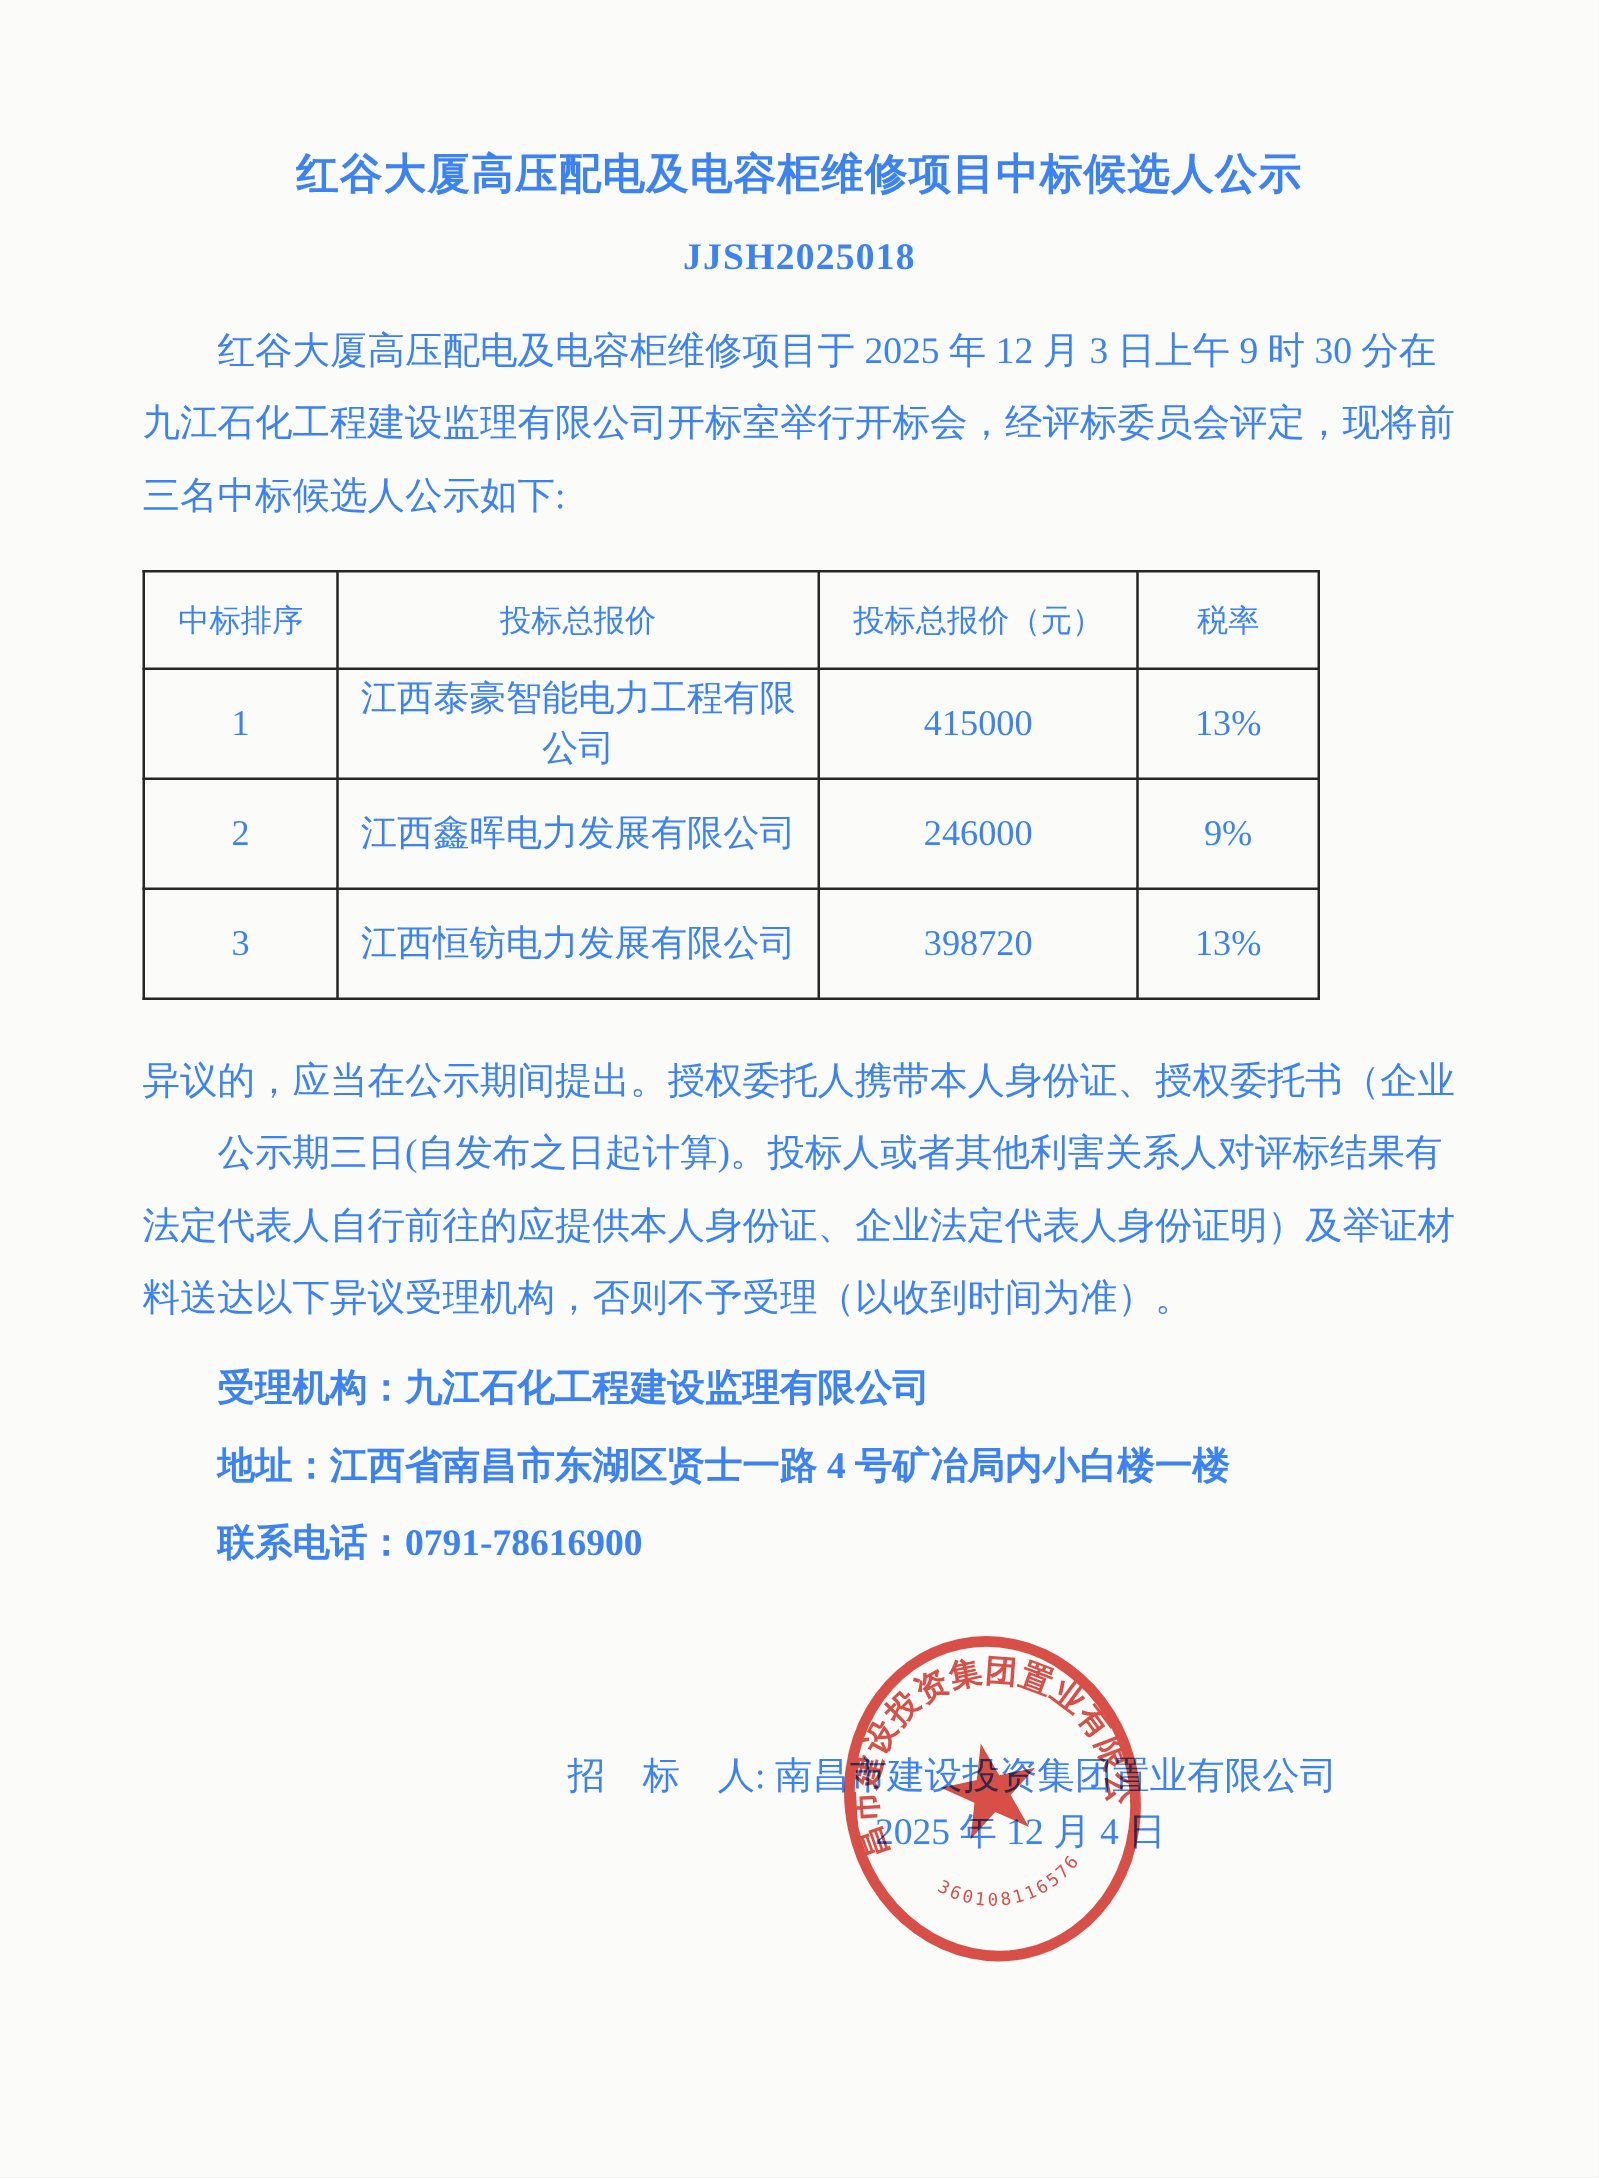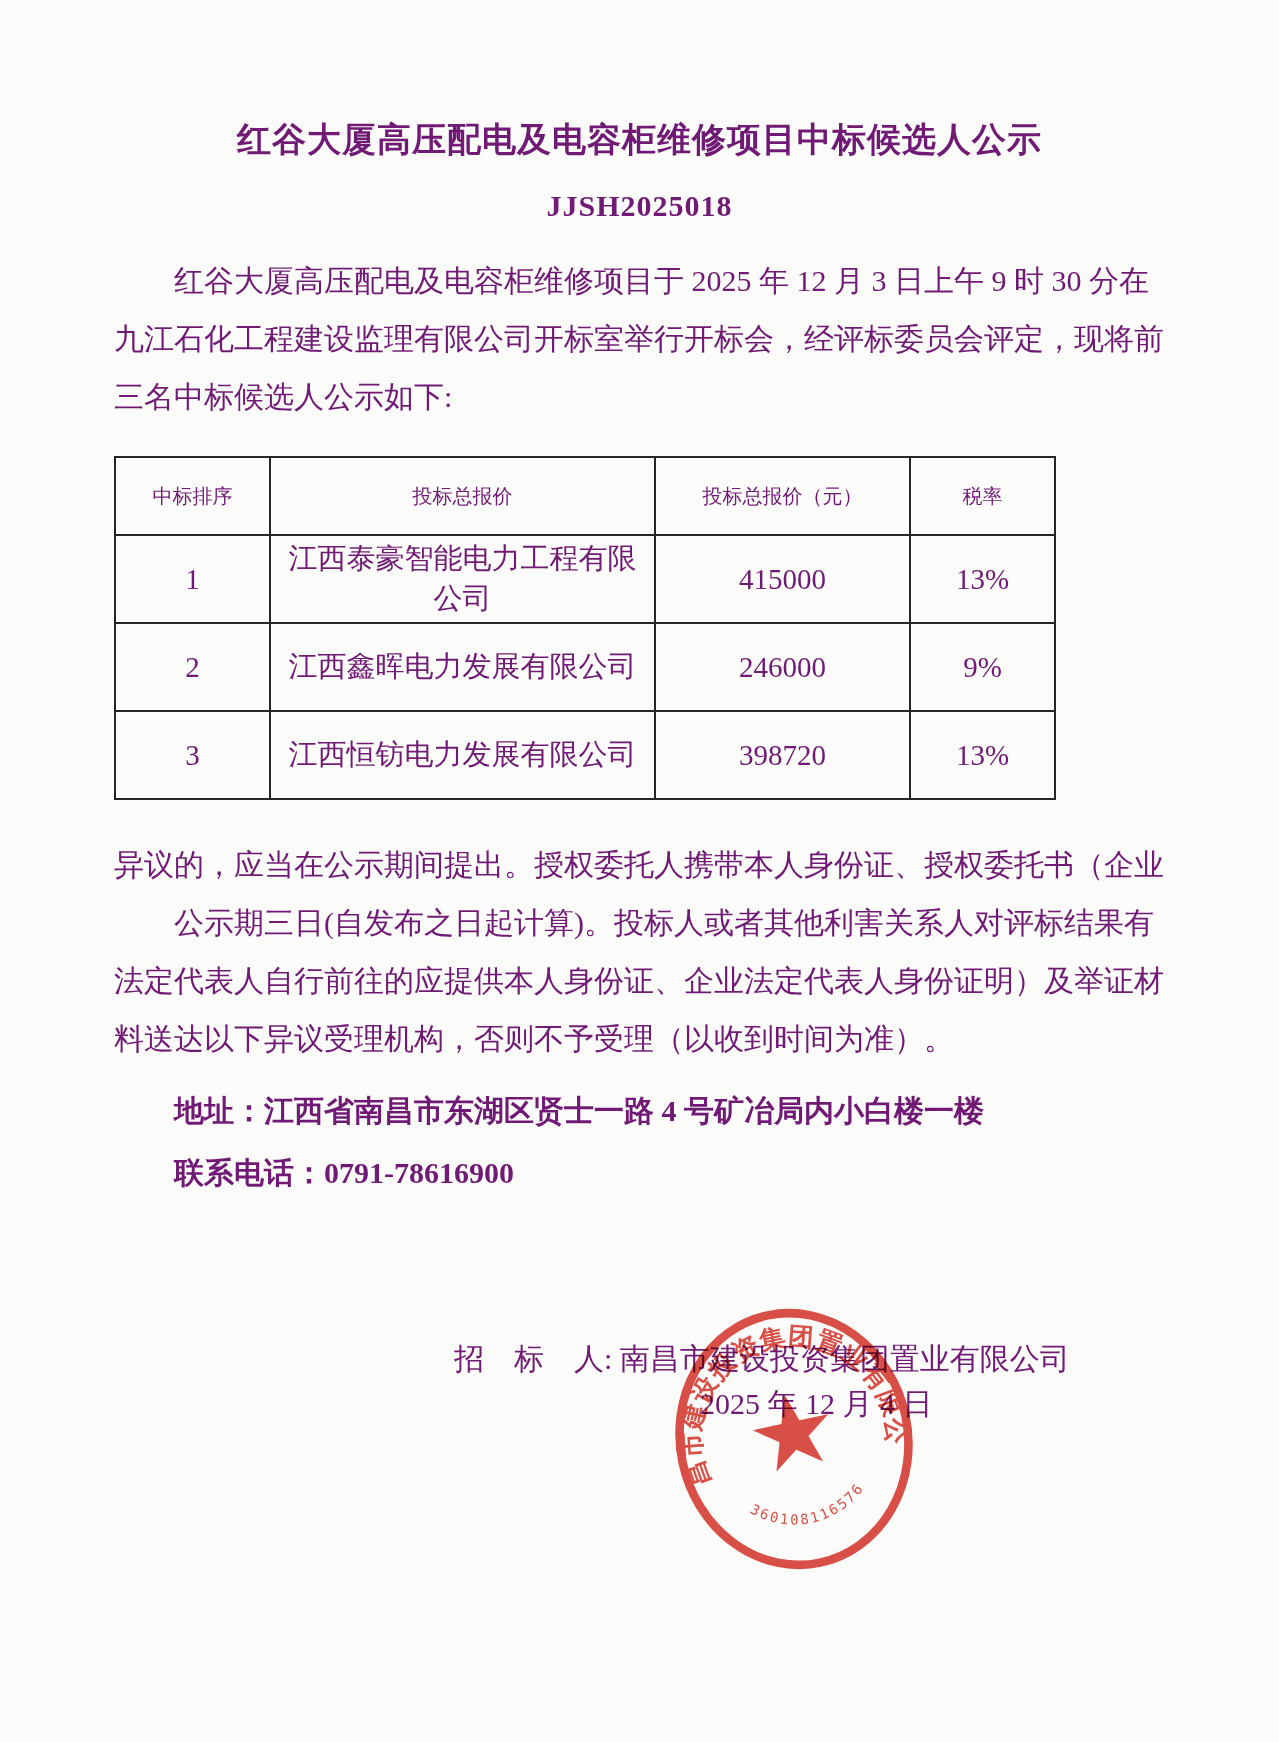--- a/index.html
+++ b/index.html
@@ -1,21 +1,21 @@
 <!DOCTYPE html>
 <html lang="zh" style="--stamp-color: #d8372e;"><head>
 <meta charset="utf-8">
 <style>
   html,body{margin:0;padding:0;background:#e9e9e7;}
   .page{
     position:relative;
     width:1279px;height:1742px;
     margin:0 auto;
     background:#fbfbf9;
-    color:#701a75;
+    color:#3b82f6;
     font-family:"Liberation Serif","DejaVu Serif",serif;
     overflow:hidden;
     box-sizing:border-box;
     padding:116px 114px 0 114px;
   }
   .doc-title{
     text-align:center;
     font-size:34px;
     font-weight:bold;
     letter-spacing:1px;
@@ -39,21 +39,21 @@
     table-layout:fixed;
     font-size:29px;
   }
   .bid-table th,.bid-table td{
     border:2px solid #262626;
     text-align:center;
     vertical-align:middle;
     font-weight:normal;
     padding:0 4px;
   }
-  .bid-table th{height:76px;font-size:20px;}
+  .bid-table th{height:76px;font-size:25px;}
   .bid-table td{height:86px;}
   .col-rank{width:155px;}
   .col-bidder{width:385px;}
   .col-price{width:255px;}
   .col-tax{width:145px;}
   .notice{margin-top:36px;}
   .contact{margin-top:12px;}
   .contact .para{line-height:62px;font-weight:600;}
   .footer-bidder{
     margin-top:132px;
@@ -130,20 +130,21 @@
   </table>
 
   <div class="notice">
     <div class="para">异议的，应当在公示期间提出。授权委托人携带本人身份证、授权委托书（企业</div>
     <div class="para indent">公示期三日(自发布之日起计算)。投标人或者其他利害关系人对评标结果有</div>
     <div class="para">法定代表人自行前往的应提供本人身份证、企业法定代表人身份证明）及举证材</div>
     <div class="para">料送达以下异议受理机构，否则不予受理（以收到时间为准）。</div>
   </div>
 
   <div class="contact">
+    <div class="para indent">受理机构：九江石化工程建设监理有限公司</div>
     <div class="para indent">地址：江西省南昌市东湖区贤士一路 4 号矿冶局内小白楼一楼</div>
     <div class="para indent">联系电话：0791-78616900</div>
   </div>
 
   <div class="footer-bidder">招　标　人: 南昌市建设投资集团置业有限公司</div>
   <div class="footer-date">2025 年  12 月 4 日</div>
 
   <svg class="seal" viewBox="0 0 200 200" xmlns="http://www.w3.org/2000/svg">
     <defs>
       <path id="ringPath" d="M 43.6,120.5 A 60,60 0 1 1 156.4,120.5" fill="none"></path>

